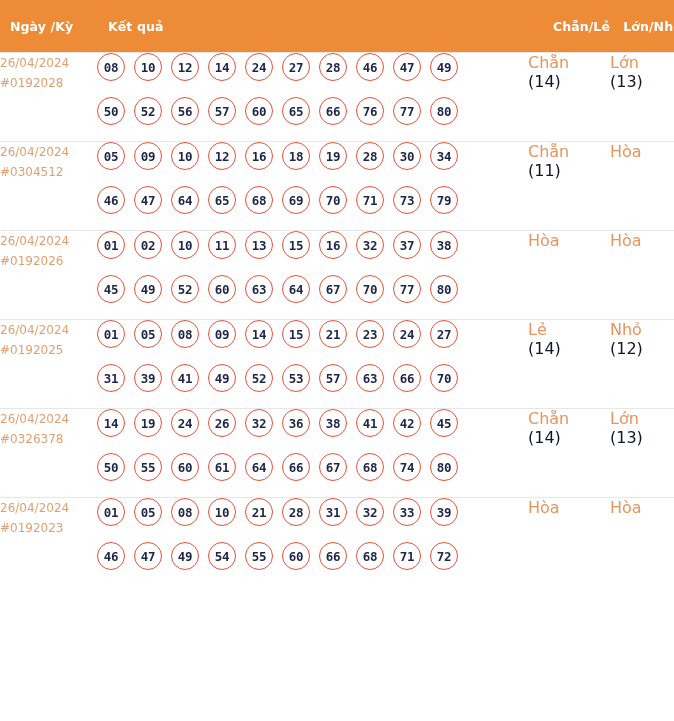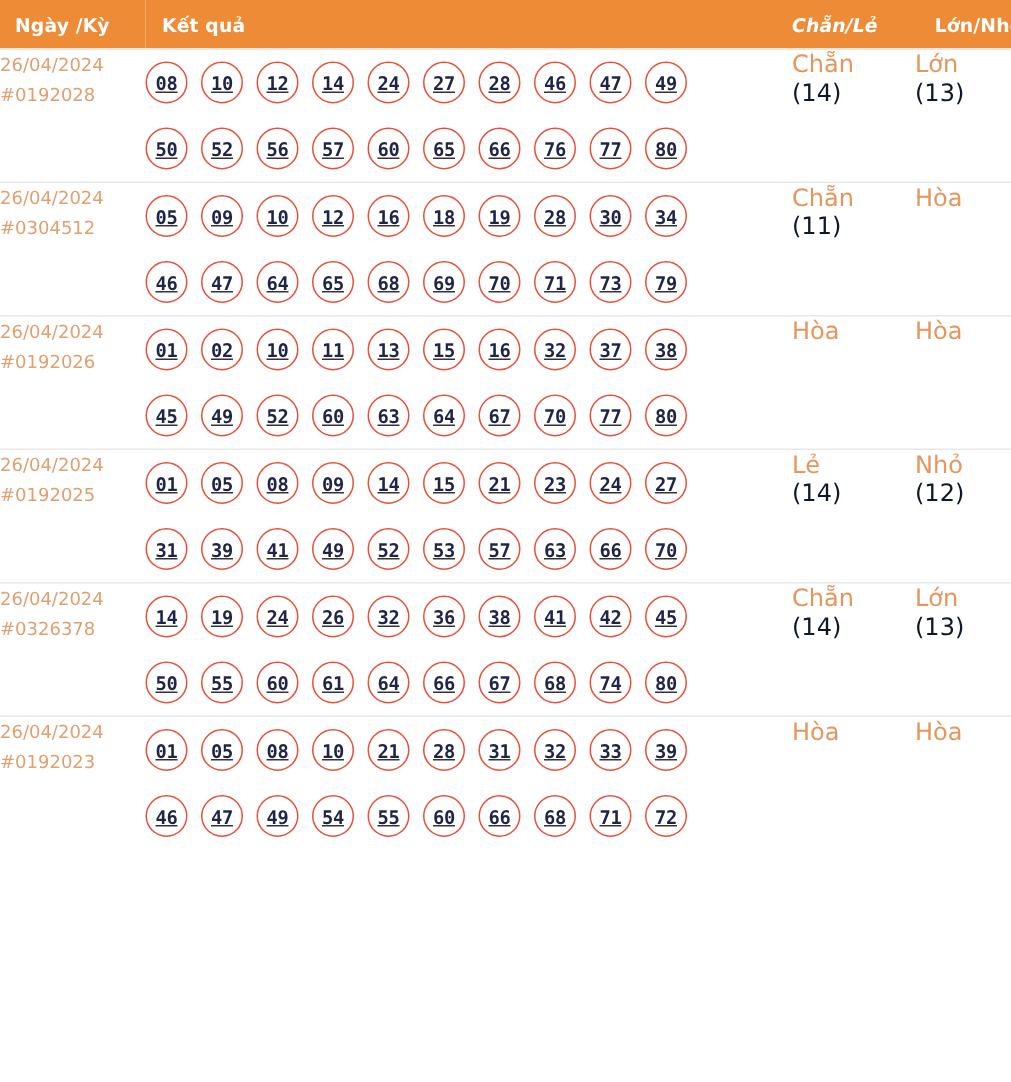--- a/index.html
+++ b/index.html
@@ -21,32 +21,32 @@
     border-collapse: collapse;
     table-layout: fixed;
   }
 
   
   .table-head {
     background: #ee8b37;
   }
   .table-head th {
     padding: 0;
-    height: 32px;
+    height: 52px;
     vertical-align: middle;
     font-size: 12.5px;
     font-weight: bold;
     color: #ffffff;
     text-align: left;
     letter-spacing: 0.1px;
     white-space: nowrap;
   }
   th.col-date   { width: 87px;  padding-left: 10px; }
   th.col-result { width: 420px; padding-left: 11px; }
-  th.col-oe     { width: 82px;  text-align: left; font-style: italic; }
+  th.col-oe     { width: 82px;  text-align: right; }
   th.col-bs     { width: 85px;  text-align: center; }
 
   
   .row-sep td {
     border-top: 1px solid #e7e7e7;
   }
   .res-row > td {
     padding: 0;
     vertical-align: top;
     background: #ffffff;
@@ -61,23 +61,22 @@
   }
   .cell-date .date-line,
   .cell-date .draw-line { display: block; }
 
   .cell-result {
     padding: 9px 0 12px 9px;
   }
   .ball-line {
     display: flex;
     flex-direction: row;
-    align-items: center;
+    align-items: flex-start;
     height: 44px;
-    text-decoration: underline;
   }
   .ball {
     width: 28px;
     height: 28px;
     min-width: 28px;
     border: 1.4px solid #e8503a;
     border-radius: 50%;
     background: #ffffff;
     box-sizing: border-box;
     margin-right: 9px;

